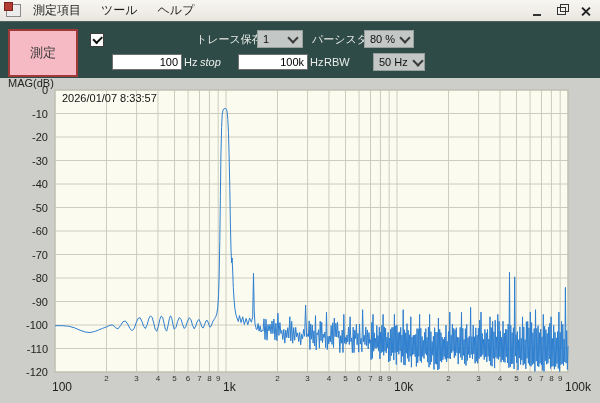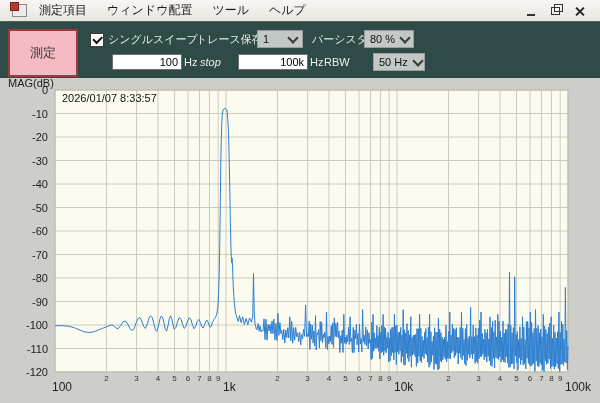--- a/index.html
+++ b/index.html
@@ -1,21 +1,21 @@
 <!DOCTYPE html>
 <html><head>
 <meta charset="utf-8">
 <style>
   html,body{margin:0;padding:0;background:#9a9a9a;}
   .window{position:relative;width:600px;height:403px;background:#CDCDC9;overflow:hidden;
           font-family:"Liberation Sans","DejaVu Sans",sans-serif;}
   
   .titlebar{position:absolute;top:0;left:0;right:0;height:22px;
             background:linear-gradient(#F8F6F2,#E9E6E0);
-            border-bottom:1px solid #51605d;display:flex;align-items:center;padding:0 12px;box-sizing:border-box;}
+            border-bottom:1px solid #51605d;display:flex;align-items:center;padding:0 6px;box-sizing:border-box;}
   .appicon{width:13px;height:11px;background:#ececec;border:1px solid #8a8a8a;position:relative;margin-right:12px;flex:0 0 auto;}
   .appicon::before{content:"";position:absolute;left:-3px;top:-3px;width:7px;height:7px;background:#b23b34;border:1px solid #7d221e;}
   .menu-item{font-size:12px;color:#1c1c1c;margin-right:20px;cursor:default;white-space:nowrap;}
   .winctrl{margin-left:auto;display:flex;align-items:center;gap:6px;}
   .wbtn{width:18px;height:16px;display:flex;align-items:center;justify-content:center;cursor:default;}
   .glyph-min{width:8px;height:8px;border-bottom:2px solid #333;}
   .glyph-restore{width:7px;height:6px;border:1px solid #333;background:#f5f3ef;position:relative;}
   .glyph-restore::before{content:"";position:absolute;left:2px;top:-4px;width:7px;height:6px;border:1px solid #333;}
   .glyph-close{position:relative;width:10px;height:10px;}
   .glyph-close::before,.glyph-close::after{content:"";position:absolute;left:4.5px;top:0;width:2px;height:11px;background:#222;}
@@ -41,41 +41,39 @@
   svg text{font-family:"Liberation Sans","DejaVu Sans",sans-serif;}
 </style>
 </head>
 <body>
 
 <div class="window">
 
   <div class="titlebar">
     <span class="appicon"></span>
     <span class="menu-item">測定項目</span>
-    <span class="menu-item">ウィンドウ配置</span>
     <span class="menu-item">ツール</span>
     <span class="menu-item">ヘルプ</span>
     <div class="winctrl">
       <span class="wbtn">
           <span class="glyph-min"></span>
         </span>
       <span class="wbtn">
           <span class="glyph-restore"></span>
         </span>
       <span class="wbtn">
           <span class="glyph-close"></span>
         </span>
     </div>
   </div>
 
   <div class="toolbar">
     <button class="measure">測定</button>
 
     <span class="checkbox"></span>
-    <span class="t-label" style="left:108px;top:8px;">シングルスイープ</span>
 
     <span class="t-label" style="left:196px;top:8px;">トレース保存数</span>
     <div class="dd" style="left:257px;width:46px;">
       <span class="val">1</span>
       <span class="chev"></span>
     </div>
 
     <span class="t-label" style="left:312px;top:8px;">パーシスタンス</span>
     <div class="dd" style="left:364px;width:50px;text-align:right;">
       <span class="val">80 %</span>

